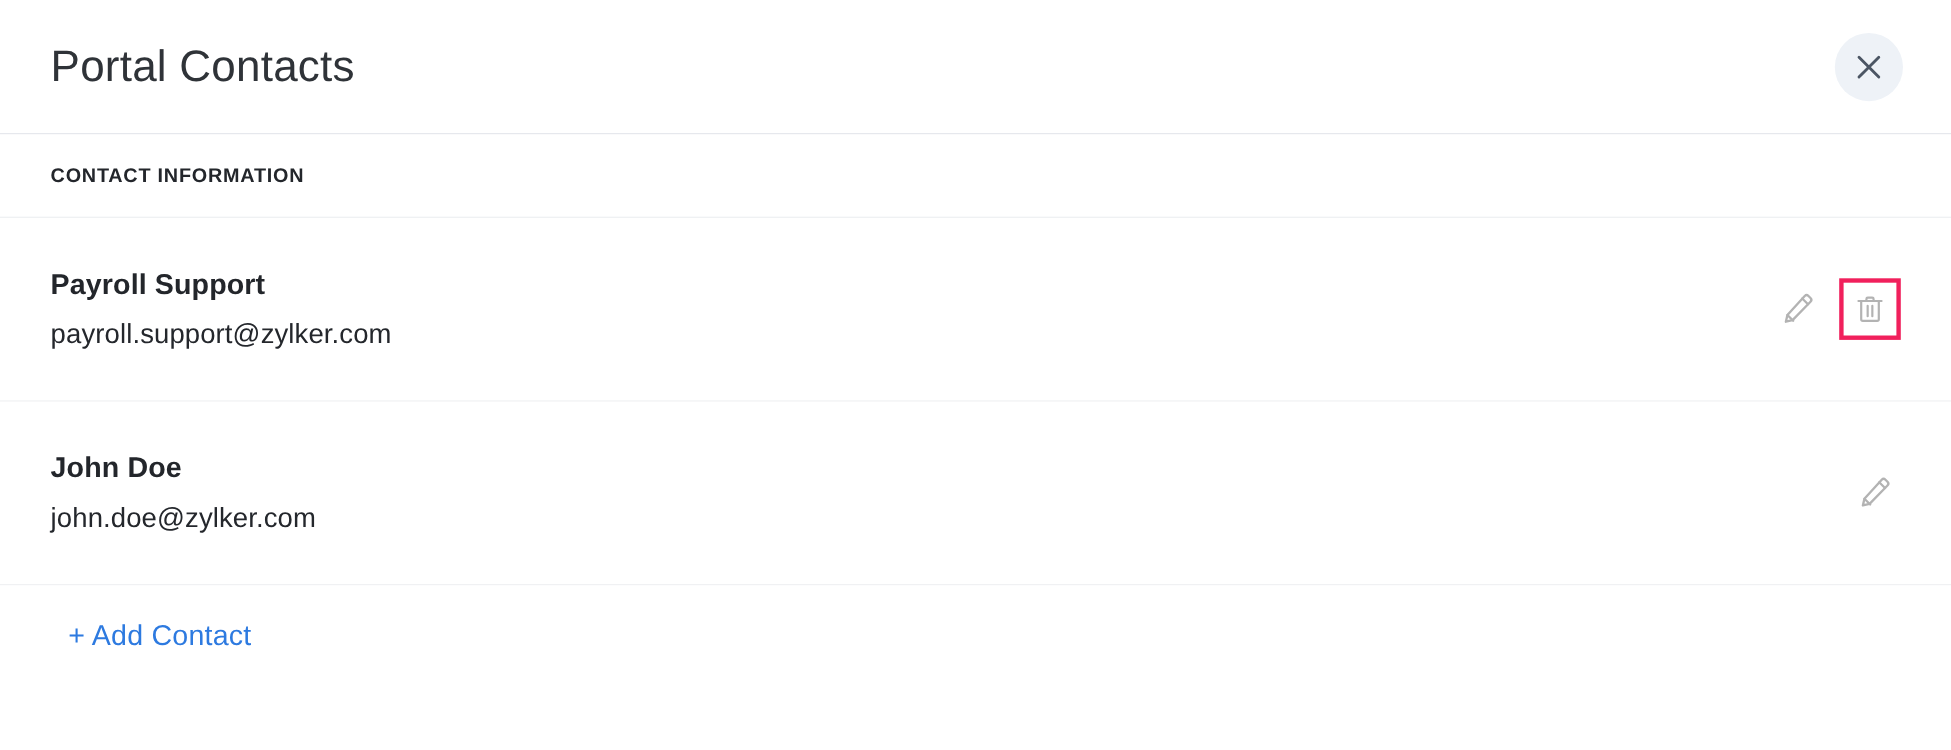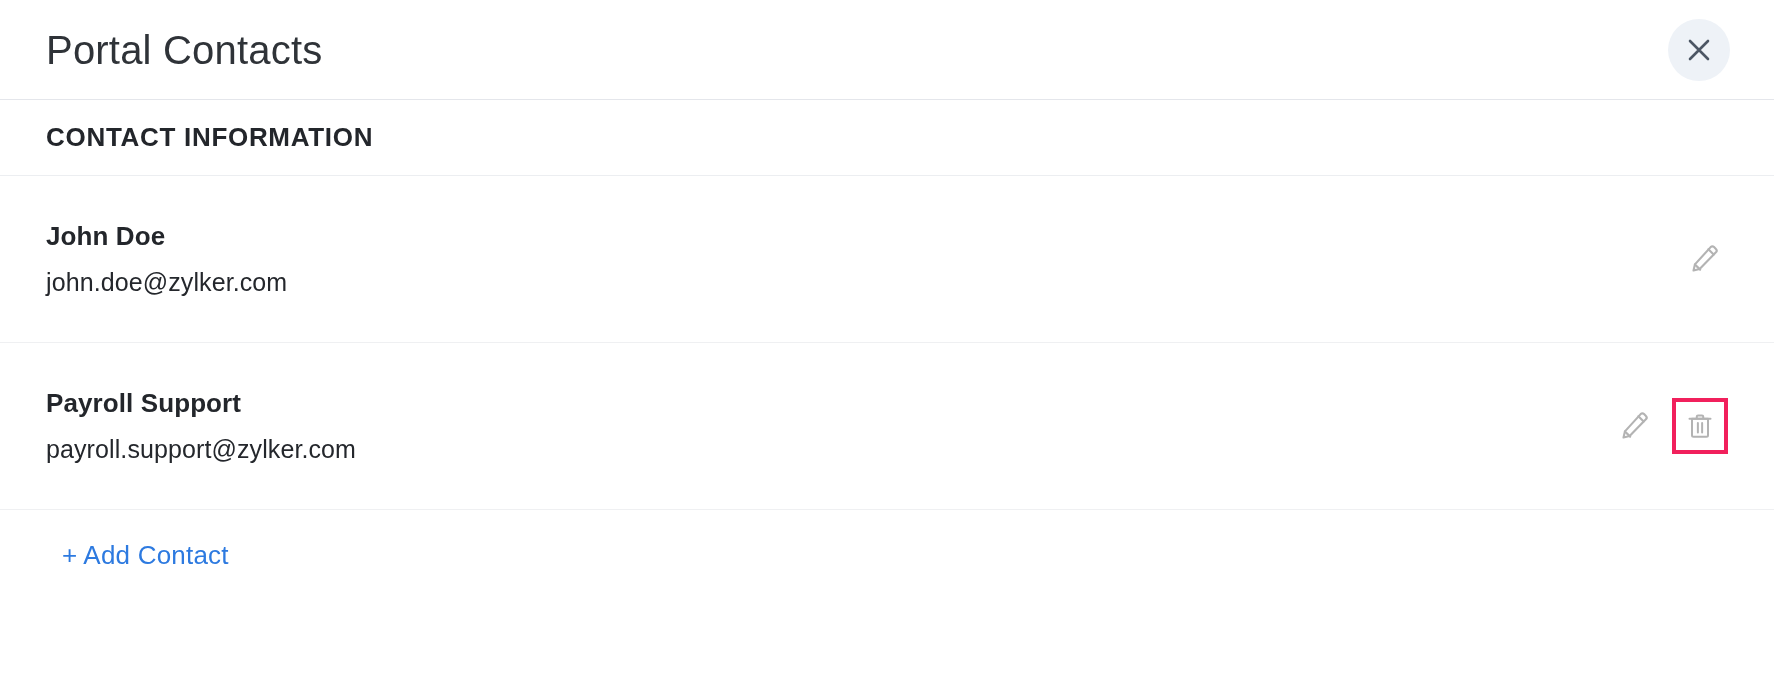--- a/index.html
+++ b/index.html
@@ -18,21 +18,21 @@
     width: 1774px;
     height: 682px;
     background: #ffffff;
     overflow: hidden;
     box-sizing: border-box;
   }
 
   
   .panel-header {
     position: relative;
-    height: 100px;
+    height: 122px;
     box-sizing: border-box;
     border-bottom: 1px solid #e4e6eb;
     display: flex;
     align-items: center;
     padding: 0 44px 0 46px;
   }
 
   .panel-title {
     font-size: 40px;
     font-weight: 400;
@@ -63,21 +63,21 @@
   .section-header {
     height: 76px;
     box-sizing: border-box;
     border-bottom: 1px solid #eceef1;
     display: flex;
     align-items: center;
     padding: 0 46px;
   }
 
   .section-header-label {
-    font-size: 26px;
+    font-size: 18px;
     font-weight: 700;
     color: #23262b;
     letter-spacing: 0.7px;
     text-transform: uppercase;
   }
 
   
   .contact-row {
     position: relative;
     height: 167px;
@@ -178,38 +178,20 @@
       <span>
         <svg width="28" height="28" viewBox="0 0 28 28" fill="none">
           <path d="M5 5 L23 23 M23 5 L5 23" stroke="#4c5664" stroke-width="2.6" stroke-linecap="round"></path>
         </svg>
       </span>
     </button>
   </div>
 
   <div class="section-header">
     <span class="section-header-label">CONTACT INFORMATION</span>
-  </div>
-
-  <div class="contact-row row-single-action">
-    <div class="contact-info">
-      <div class="contact-name">John Doe</div>
-      <div class="contact-email">john.doe@zylker.com</div>
-    </div>
-    <div class="row-actions">
-      <button class="icon-button">
-        <span>
-          <svg width="34" height="34" viewBox="0 0 24 24" fill="none">
-            <path d="M16.7 3.6a1.7 1.7 0 0 1 2.4 0l1.3 1.3a1.7 1.7 0 0 1 0 2.4L8.9 19.1l-4.3 1 1-4.3L16.7 3.6z" stroke="#b3b3b3" stroke-width="1.5" stroke-linejoin="round"></path>
-            <path d="M15.1 5.2l3.7 3.7" stroke="#b3b3b3" stroke-width="1.5" stroke-linecap="round"></path>
-            <path d="M5.6 15.8l3.7 3.7" stroke="#b3b3b3" stroke-width="1.5" stroke-linecap="round"></path>
-          </svg>
-        </span>
-      </button>
-    </div>
   </div>
 
   <div class="contact-row">
     <div class="contact-info">
       <div class="contact-name">Payroll Support</div>
       <div class="contact-email">payroll.support@zylker.com</div>
     </div>
     <div class="row-actions">
       <button class="icon-button">
         <span>
@@ -226,17 +208,35 @@
             <path d="M3.6 6.1h16.8" stroke="#b3b3b3" stroke-width="1.6" stroke-linecap="round"></path>
             <path d="M9.4 6.1V4.6a1 1 0 0 1 1-1h3.2a1 1 0 0 1 1 1v1.5" stroke="#b3b3b3" stroke-width="1.6" stroke-linejoin="round"></path>
             <path d="M5.6 6.1h12.8v13.2a1.2 1.2 0 0 1-1.2 1.2H6.8a1.2 1.2 0 0 1-1.2-1.2V6.1z" stroke="#b3b3b3" stroke-width="1.6" stroke-linejoin="round"></path>
             <path d="M10.3 9.6v7.6M13.7 9.6v7.6" stroke="#b3b3b3" stroke-width="1.6" stroke-linecap="round"></path>
           </svg>
         </span>
       </button>
     </div>
   </div>
 
+  <div class="contact-row row-single-action">
+    <div class="contact-info">
+      <div class="contact-name">John Doe</div>
+      <div class="contact-email">john.doe@zylker.com</div>
+    </div>
+    <div class="row-actions">
+      <button class="icon-button">
+        <span>
+          <svg width="34" height="34" viewBox="0 0 24 24" fill="none">
+            <path d="M16.7 3.6a1.7 1.7 0 0 1 2.4 0l1.3 1.3a1.7 1.7 0 0 1 0 2.4L8.9 19.1l-4.3 1 1-4.3L16.7 3.6z" stroke="#b3b3b3" stroke-width="1.5" stroke-linejoin="round"></path>
+            <path d="M15.1 5.2l3.7 3.7" stroke="#b3b3b3" stroke-width="1.5" stroke-linecap="round"></path>
+            <path d="M5.6 15.8l3.7 3.7" stroke="#b3b3b3" stroke-width="1.5" stroke-linecap="round"></path>
+          </svg>
+        </span>
+      </button>
+    </div>
+  </div>
+
   <div class="add-contact-area">
     <button class="add-contact-link">+ Add Contact</button>
   </div>
 
 </div>
 
 </body></html>

